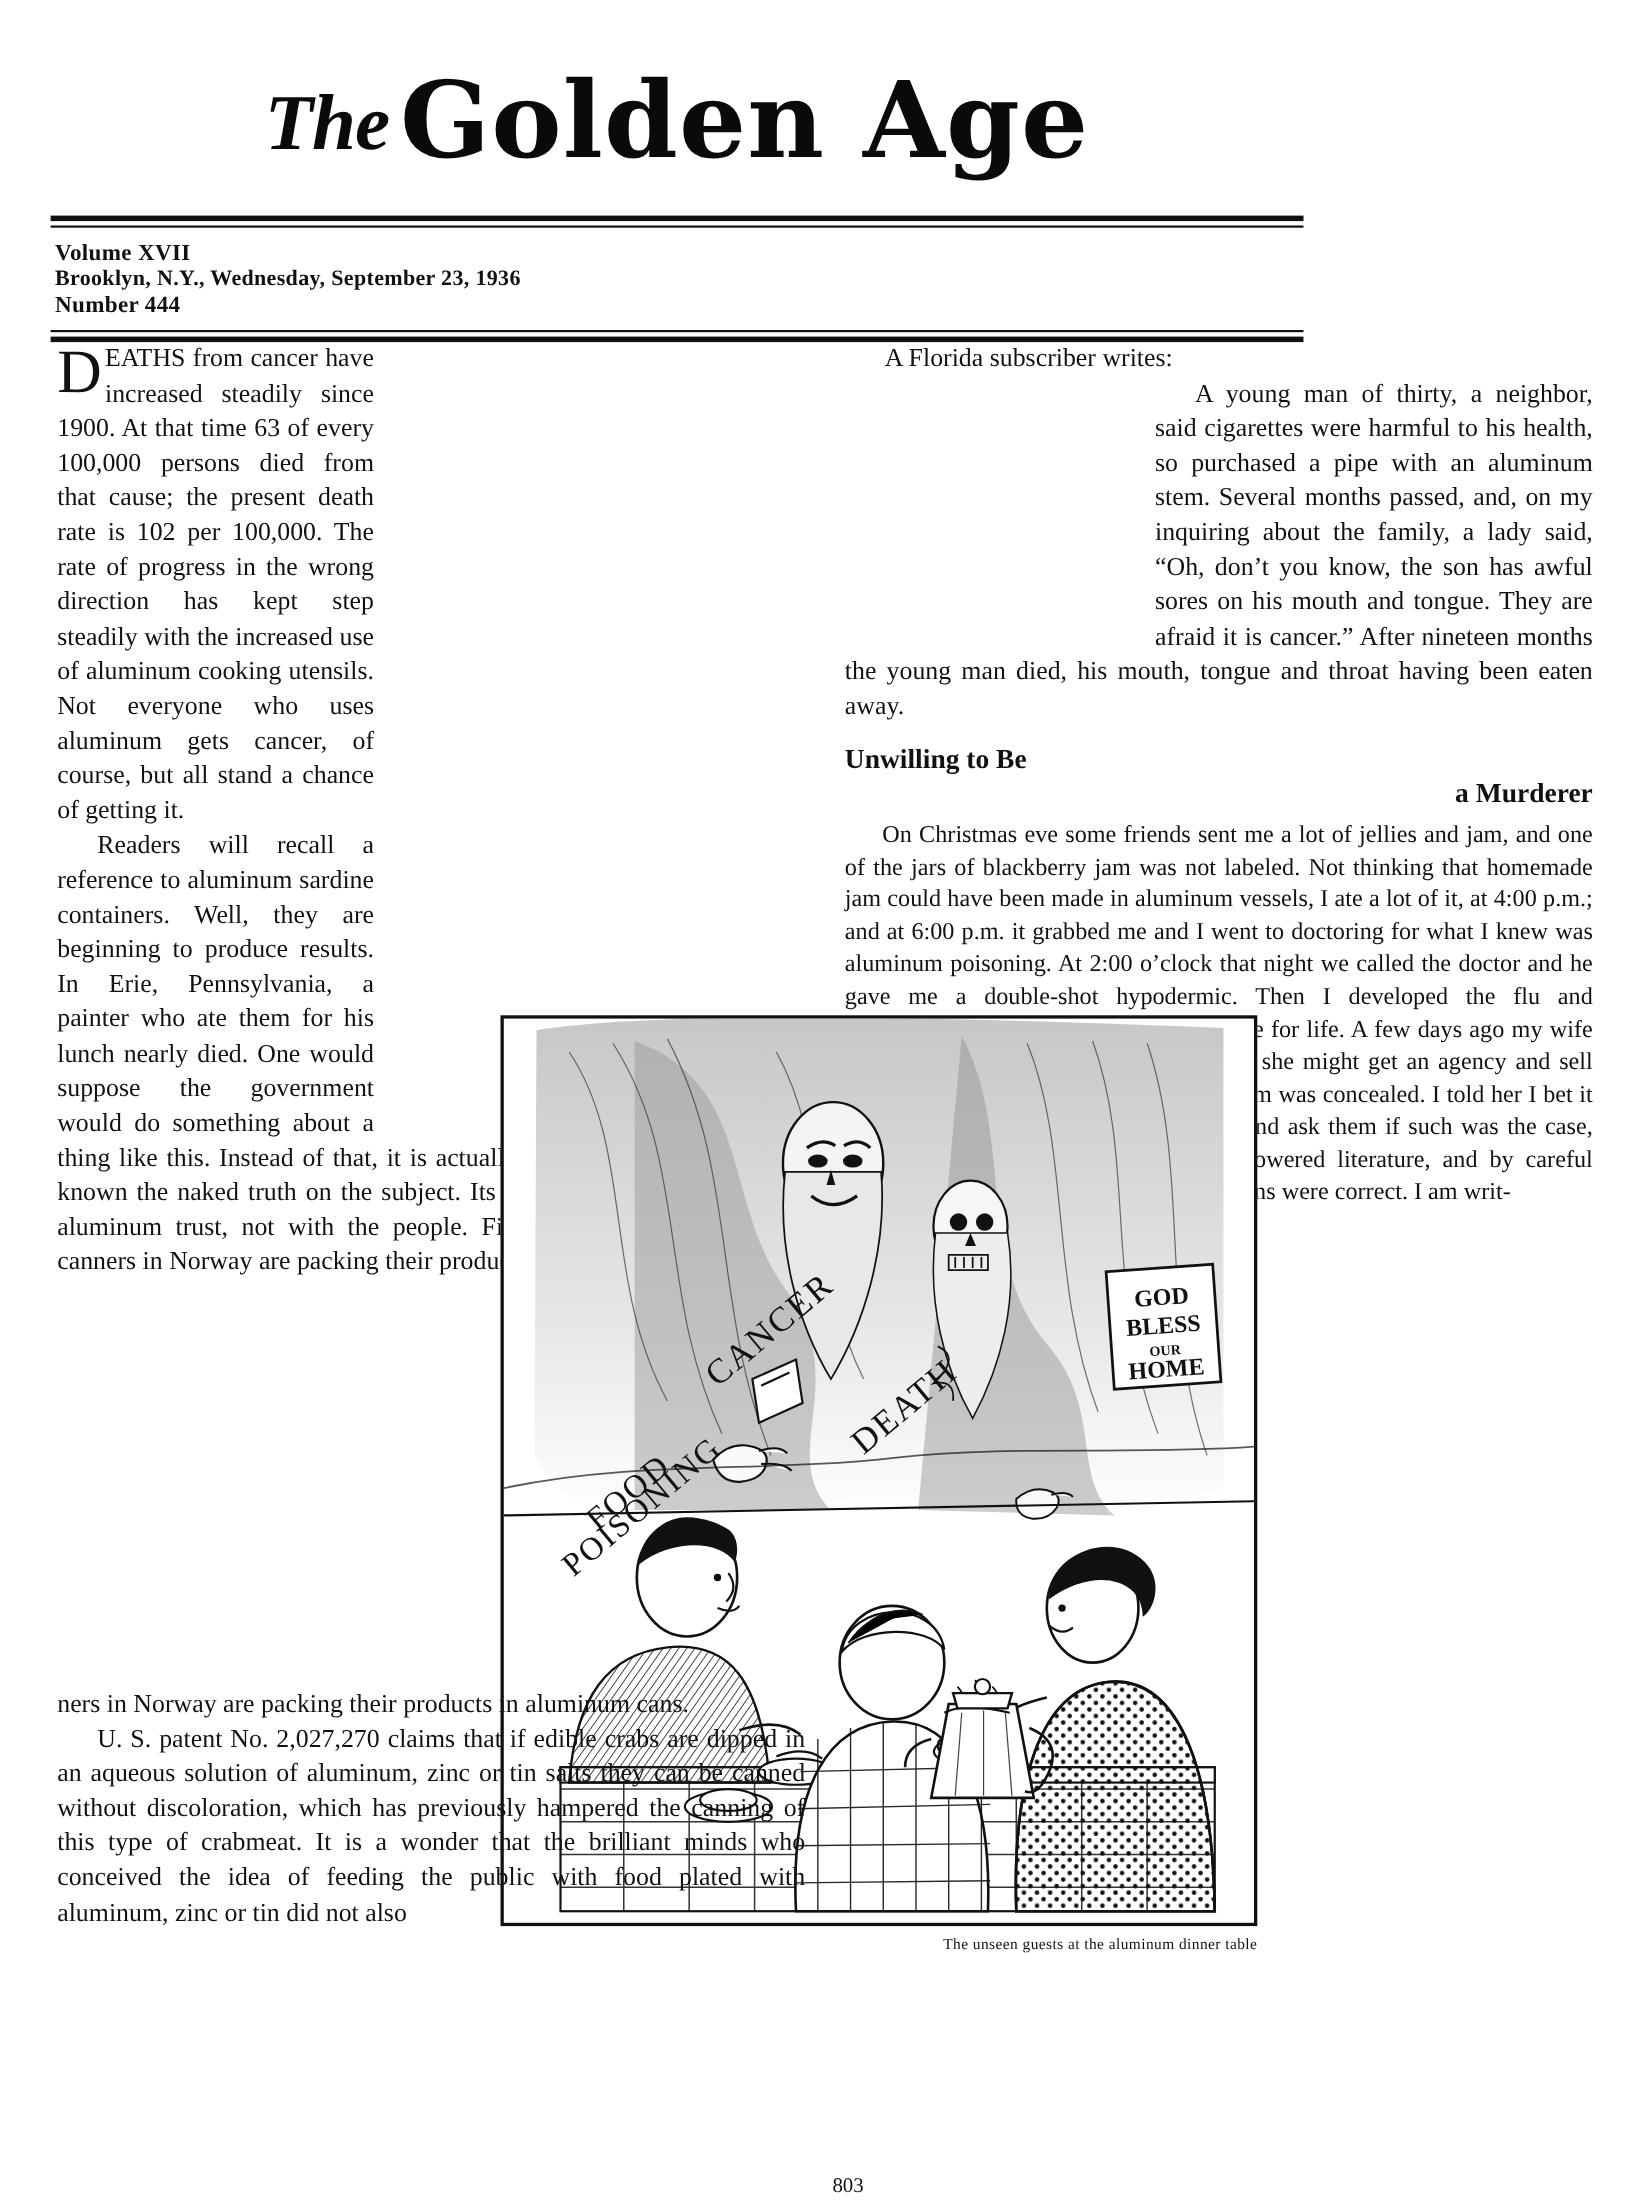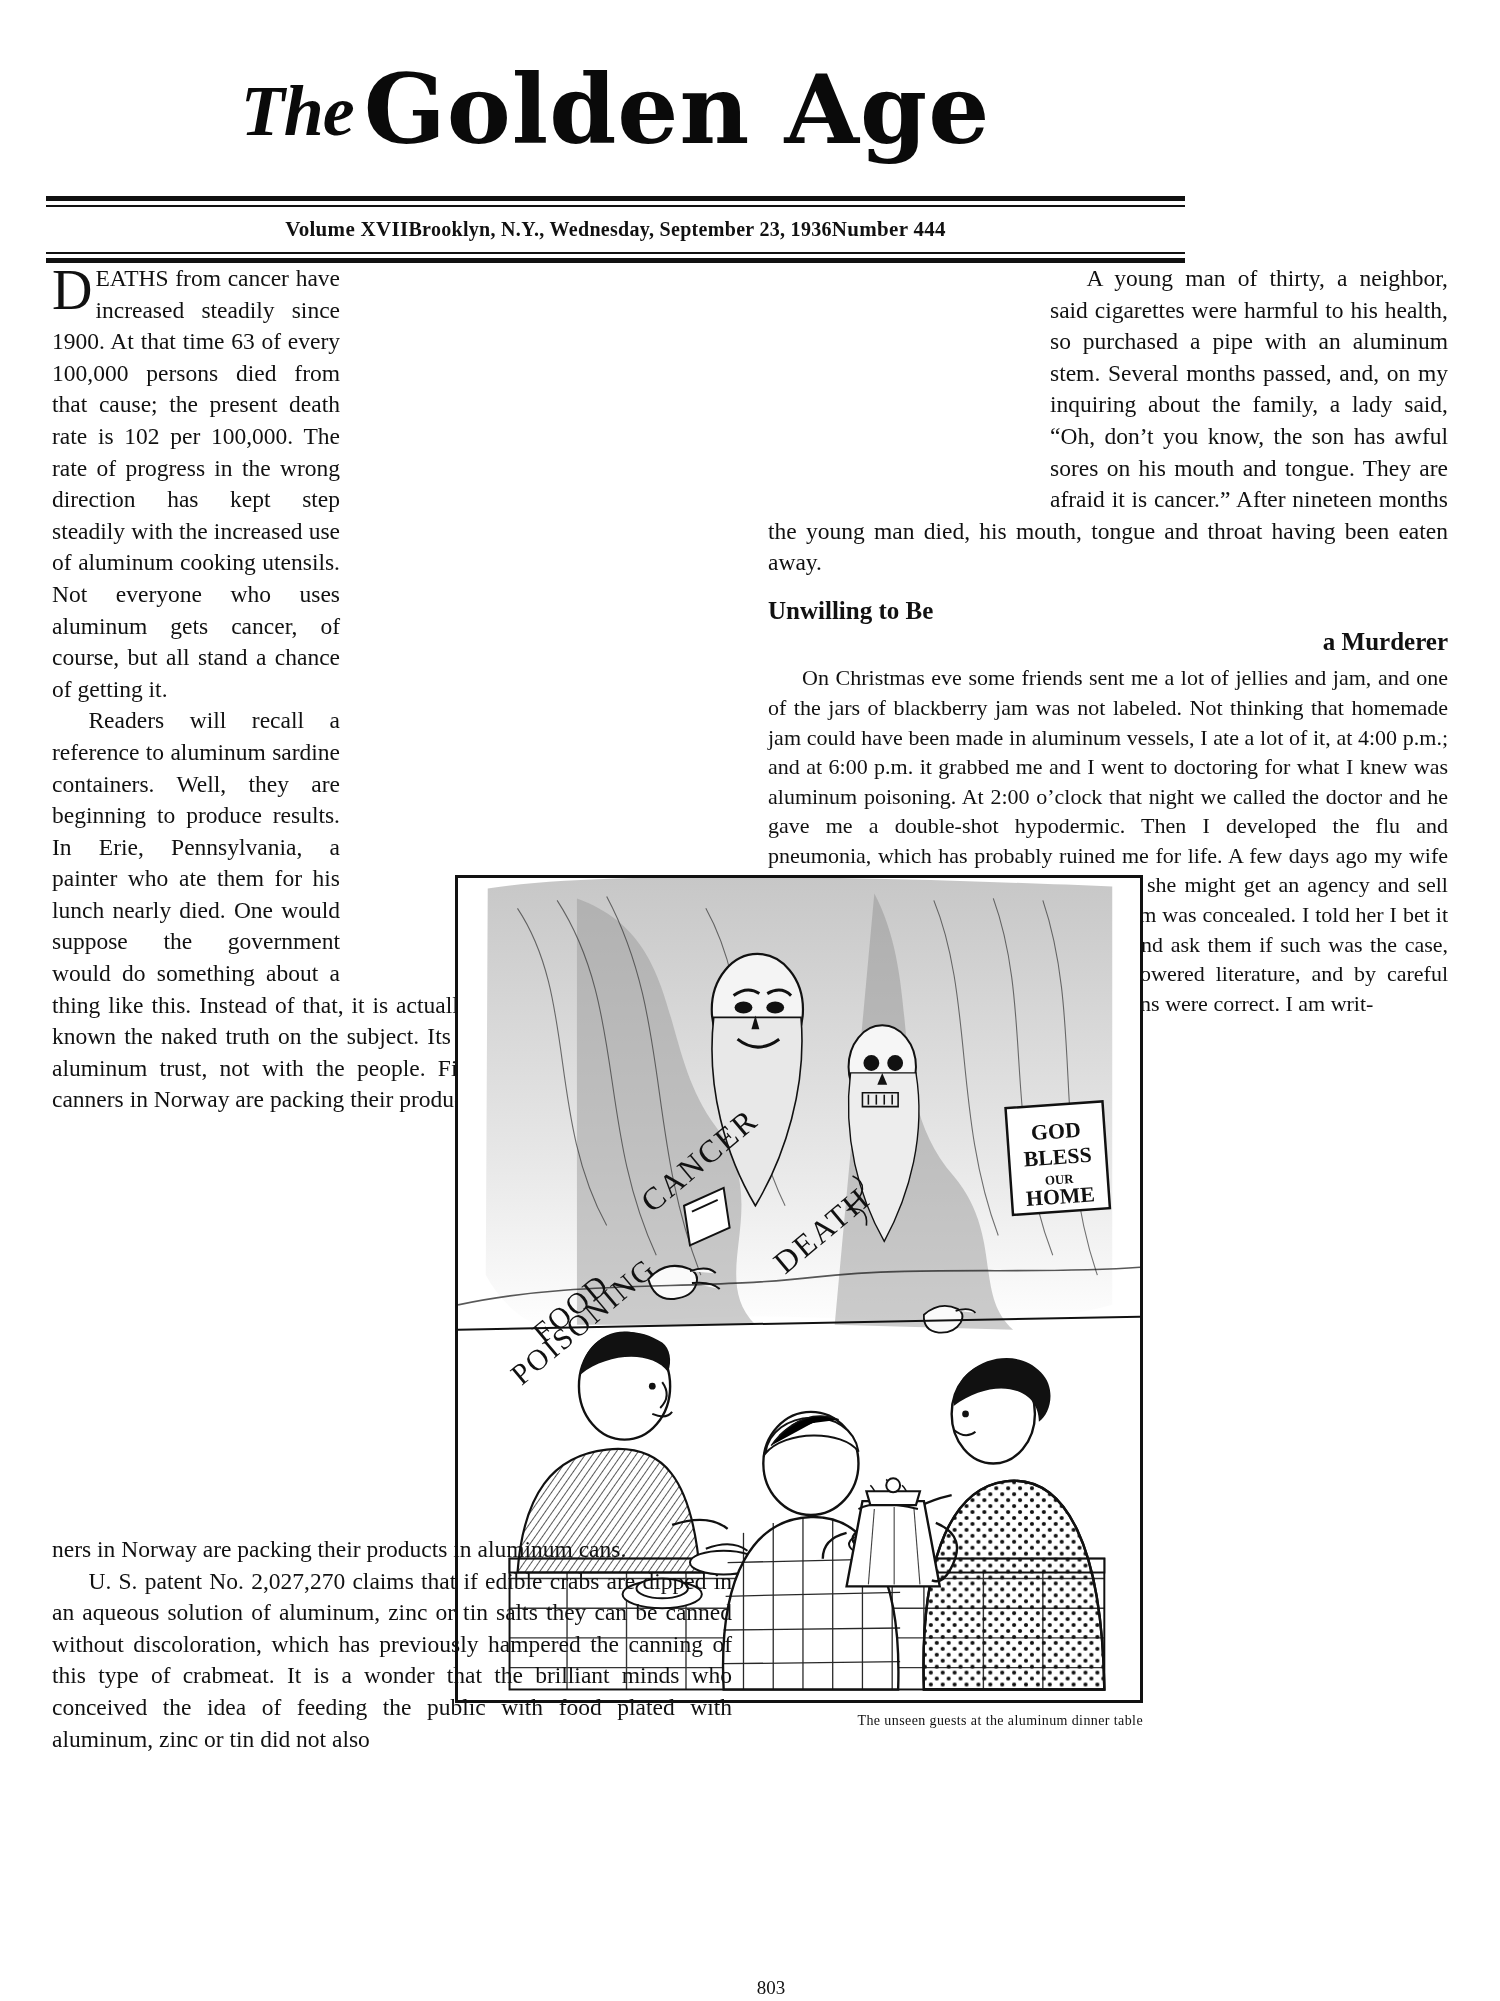--- a/index.html
+++ b/index.html
@@ -53,27 +53,28 @@
     border-top: 5px solid #111;
     margin: 38px 46px 0 46px;
   }
   .rule-thin {
     border: 0;
     border-top: 2px solid #111;
     margin: 4px 46px 0 46px;
   }
   .volume-line {
     display: flex;
-    justify-content: center;
+    justify-content: flex-start;
     align-items: baseline;
     margin: 10px 50px 10px 50px;
     font-family: "Liberation Serif", serif;
     font-size: 21px;
     font-weight: 700;
     letter-spacing: 0.3px;
+    flex-direction: column;
   }
   .volume-line .center {
     font-size: 20px;
   }
 
   
   .article-title {
     text-align: center;
     font-family: "Liberation Serif", serif;
     font-weight: 700;
@@ -212,20 +213,21 @@
     <div class="col col-left">
       <p class="dropcap-para">
         <span class="dropcap">D</span>
         <span class="img-spacer-left"></span>
         <span>EATHS from cancer have increased steadily since 1900. At that time 63 of every 100,000 persons died from that cause; the present death rate is 102 per 100,000. The rate of progress in the wrong direction has kept step steadily with the increased use of aluminum cooking utensils. Not everyone who uses aluminum gets cancer, of course, but all stand a chance of getting it.</span>
       </p>
       <p>Readers will recall a reference to aluminum sardine containers. Well, they are beginning to produce results. In Erie, Pennsylvania, a painter who ate them for his lunch nearly died. One would suppose the government would do something about a thing like this. Instead of that, it is actually hostile to those who make known the naked truth on the subject. Its real sympathies are with the aluminum trust, not with the people. Fifteen of the largest sardine canners in Norway are packing their products in aluminum cans.</p>
     </div>
 
     <div class="col col-right">
+      <p>A Florida subscriber writes:</p>
       <p>
         <span class="img-spacer-right"></span>
         <span>A young man of thirty, a neighbor, said cigarettes were harmful to his health, so purchased a pipe with an aluminum stem. Several months passed, and, on my inquiring about the family, a lady said, “Oh, don’t you know, the son has awful sores on his mouth and tongue. They are afraid it is cancer.” After nineteen months the young man died, his mouth, tongue and throat having been eaten away.</span>
       </p>
       <div class="subhead">
         <span class="l1">Unwilling to Be</span>
         <span class="l2">a Murderer</span>
       </div>
       <p class="small-text">On Christmas eve some friends sent me a lot of jellies and jam, and one of the jars of blackberry jam was not labeled. Not thinking that homemade jam could have been made in aluminum vessels, I ate a lot of it, at 4:00 p.m.; and at 6:00 p.m. it grabbed me and I went to doctoring for what I knew was aluminum poisoning. At 2:00 o’clock that night we called the doctor and he gave me a double-shot hypodermic. Then I developed the flu and pneumonia, which has probably ruined me for life. A few days ago my wife answered an advertisement, thinking that she might get an agency and sell some cooking utensils. The word aluminum was concealed. I told her I bet it was aluminum, and was fixing to write and ask them if such was the case, when the mailman brought their high-powered literature, and by careful examination I discovered that my suspicions were correct. I am writ-</p>
     </div>

